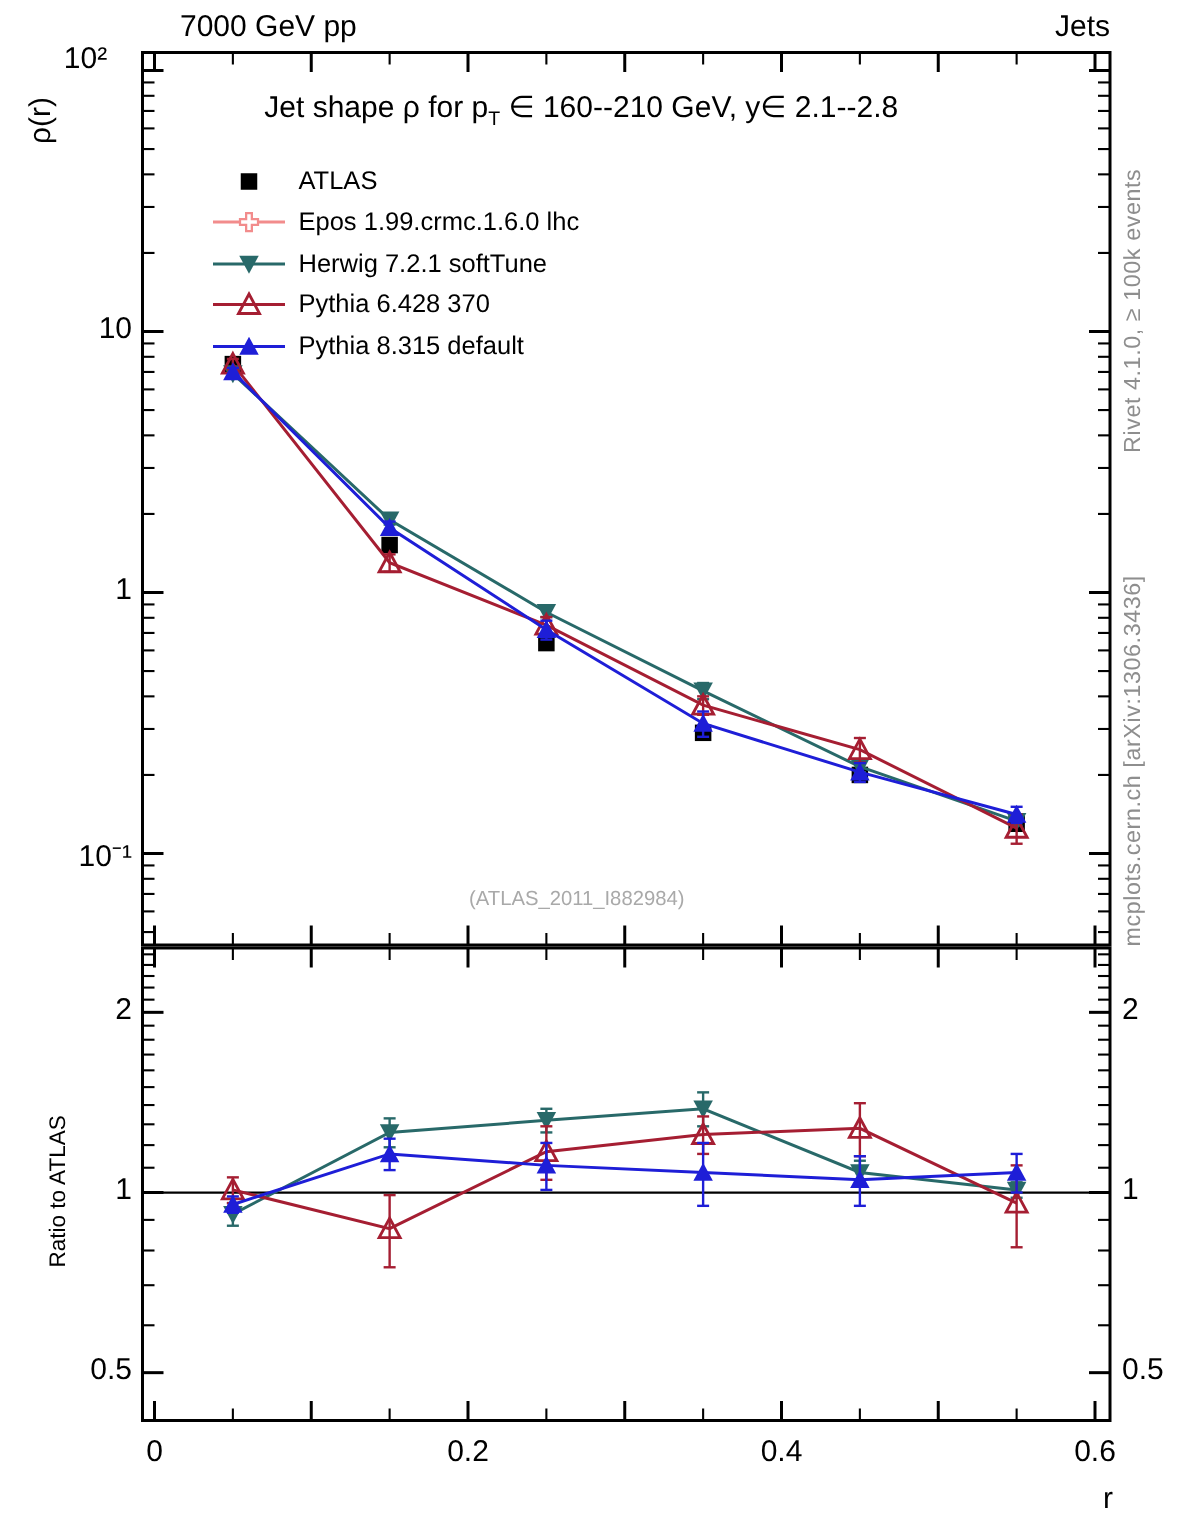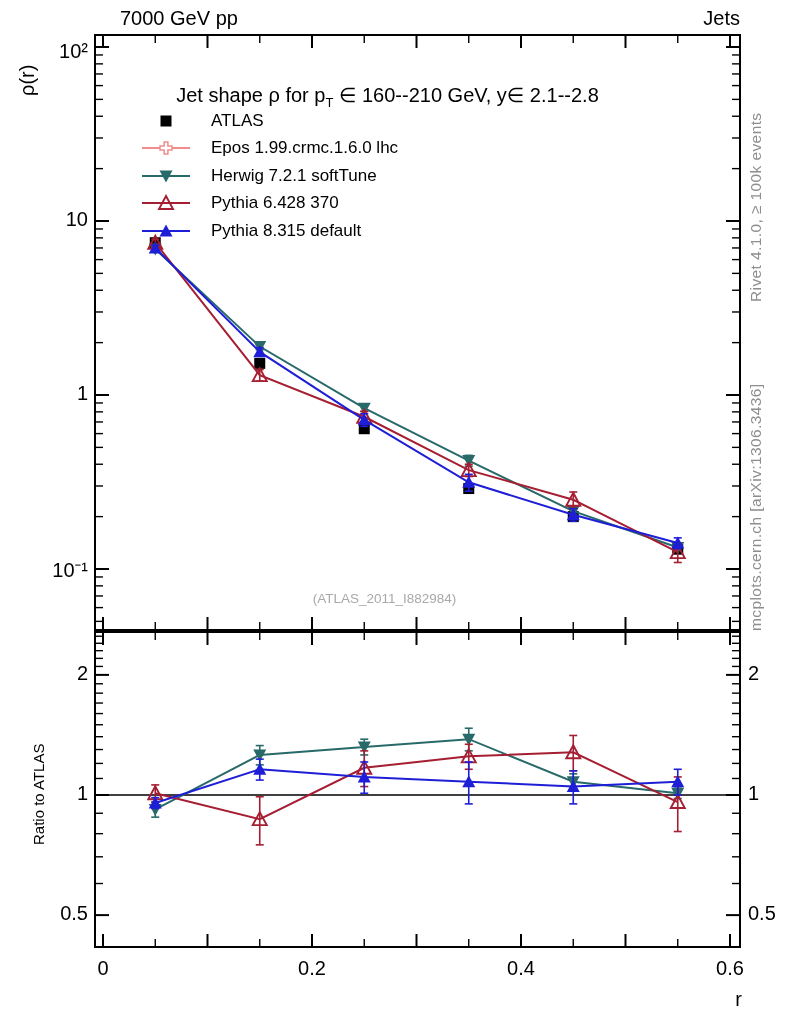--- a/index.html
+++ b/index.html
@@ -10,21 +10,21 @@
   .title{font-size:20px;}
   .sub{font-size:13px;vertical-align:-5px;}
   .ylab{position:absolute;width:62px;text-align:right;font-size:20px;white-space:nowrap;}
   .ylabr{position:absolute;width:62px;text-align:left;font-size:20px;white-space:nowrap;}
   .xlab{position:absolute;width:64px;text-align:center;font-size:20px;white-space:nowrap;}
   .vtext{position:absolute;transform:rotate(-90deg);transform-origin:0 0;white-space:nowrap;}
   .gray{color:#8e8e8e;}
   .watermark{position:absolute;left:95px;width:579px;text-align:center;font-size:13.5px;color:#a9a9a9;}
   #legend{position:absolute;left:141px;top:107px;}
   .legend-row{height:27.5px;display:flex;align-items:center;}
-  .legend-label{font-size:17px;margin-left:20px;}
+  .legend-label{font-size:17px;margin-left:8px;}
   svg.chart{position:absolute;left:0;top:0;}
 </style>
 </head>
 <body>
 
 <div class="page">
 
   <svg class="chart" id="chart" width="786" height="1024">
       <rect x="95" y="35" width="645" height="595" fill="none" stroke="#000" stroke-width="2"></rect>
       <rect x="95" y="632" width="645" height="315" fill="none" stroke="#000" stroke-width="2"></rect>
@@ -377,21 +377,21 @@
         <line x1="673.75" y1="795" x2="681.75" y2="795" stroke="#1e1ed7" stroke-width="1.6"></line>
         <path d="M 677.75 775.1639215607071 L 684.25 787.1639215607071 L 671.25 787.1639215607071 Z" fill="#1e1ed7"></path>
       </g>
     </svg>
 
   <div class="t hdr" style="left:96px;top:7px;margin-left:24px;">7000 GeV pp</div>
   <div class="t hdr" style="right:46px;top:7px;margin-left:28px;">Jets</div>
 
   <div class="vtext" style="left:16px;top:96px;font-size:20px;">ρ(r)</div>
 
-  <div class="t title" style="left:95px;width:585px;top:59px;text-align:center;margin-top:24px;"><span>Jet shape ρ for p</span><span class="sub">T</span><span> ∈ 160--210 GeV, y∈ 2.1--2.8</span></div>
+  <div class="t title" style="left:95px;width:585px;top:59px;text-align:center;"><span>Jet shape ρ for p</span><span class="sub">T</span><span> ∈ 160--210 GeV, y∈ 2.1--2.8</span></div>
 
   <div id="legend">
       <div class="legend-row">
         <svg width="50" height="18">
           <rect x="19.5" y="3.5" width="11" height="11" fill="#000000"></rect>
         </svg>
         <span class="legend-label">ATLAS</span>
       </div>
       <div class="legend-row">
         <svg width="50" height="18">
@@ -425,21 +425,21 @@
 
   <div class="watermark" style="top:591px;">(ATLAS_2011_I882984)</div>
 
   <div class="vtext gray" style="left:747px;top:302px;font-size:15.5px;letter-spacing:0.4px;">Rivet 4.1.0, ≥ 100k events</div>
   <div class="vtext gray" style="left:747px;top:631px;font-size:15.5px;letter-spacing:0.4px;">mcplots.cern.ch [arXiv:1306.3436]</div>
 
   <div class="vtext" style="left:30px;top:845px;font-size:15px;">Ratio to ATLAS</div>
 
   <div class="t" style="right:44px;top:988px;font-size:20px;">r</div>
 
-<div class="ylab" style="left: 26px; top: 40px;">10²</div>
+<div class="ylab" style="left: 26px; top: 28px; text-align: center;">10²</div>
     <div class="ylab" style="left: 26px; top: 208px;">10</div>
     <div class="ylab" style="left: 26px; top: 382px;">1</div>
     <div class="ylab" style="left: 26px; top: 556px;">10⁻¹</div>
     <div class="ylab" style="left: 26px; top: 661.889px;">2</div>
     <div class="ylabr" style="left: 748px; top: 661.889px;">2</div>
     <div class="ylab" style="left: 26px; top: 782px;">1</div>
     <div class="ylabr" style="left: 748px; top: 782px;">1</div>
     <div class="ylab" style="left: 26px; top: 902.111px;">0.5</div>
     <div class="ylabr" style="left: 748px; top: 902.111px;">0.5</div>
     <div class="xlab" style="left: 71px; top: 957px;">0</div>

